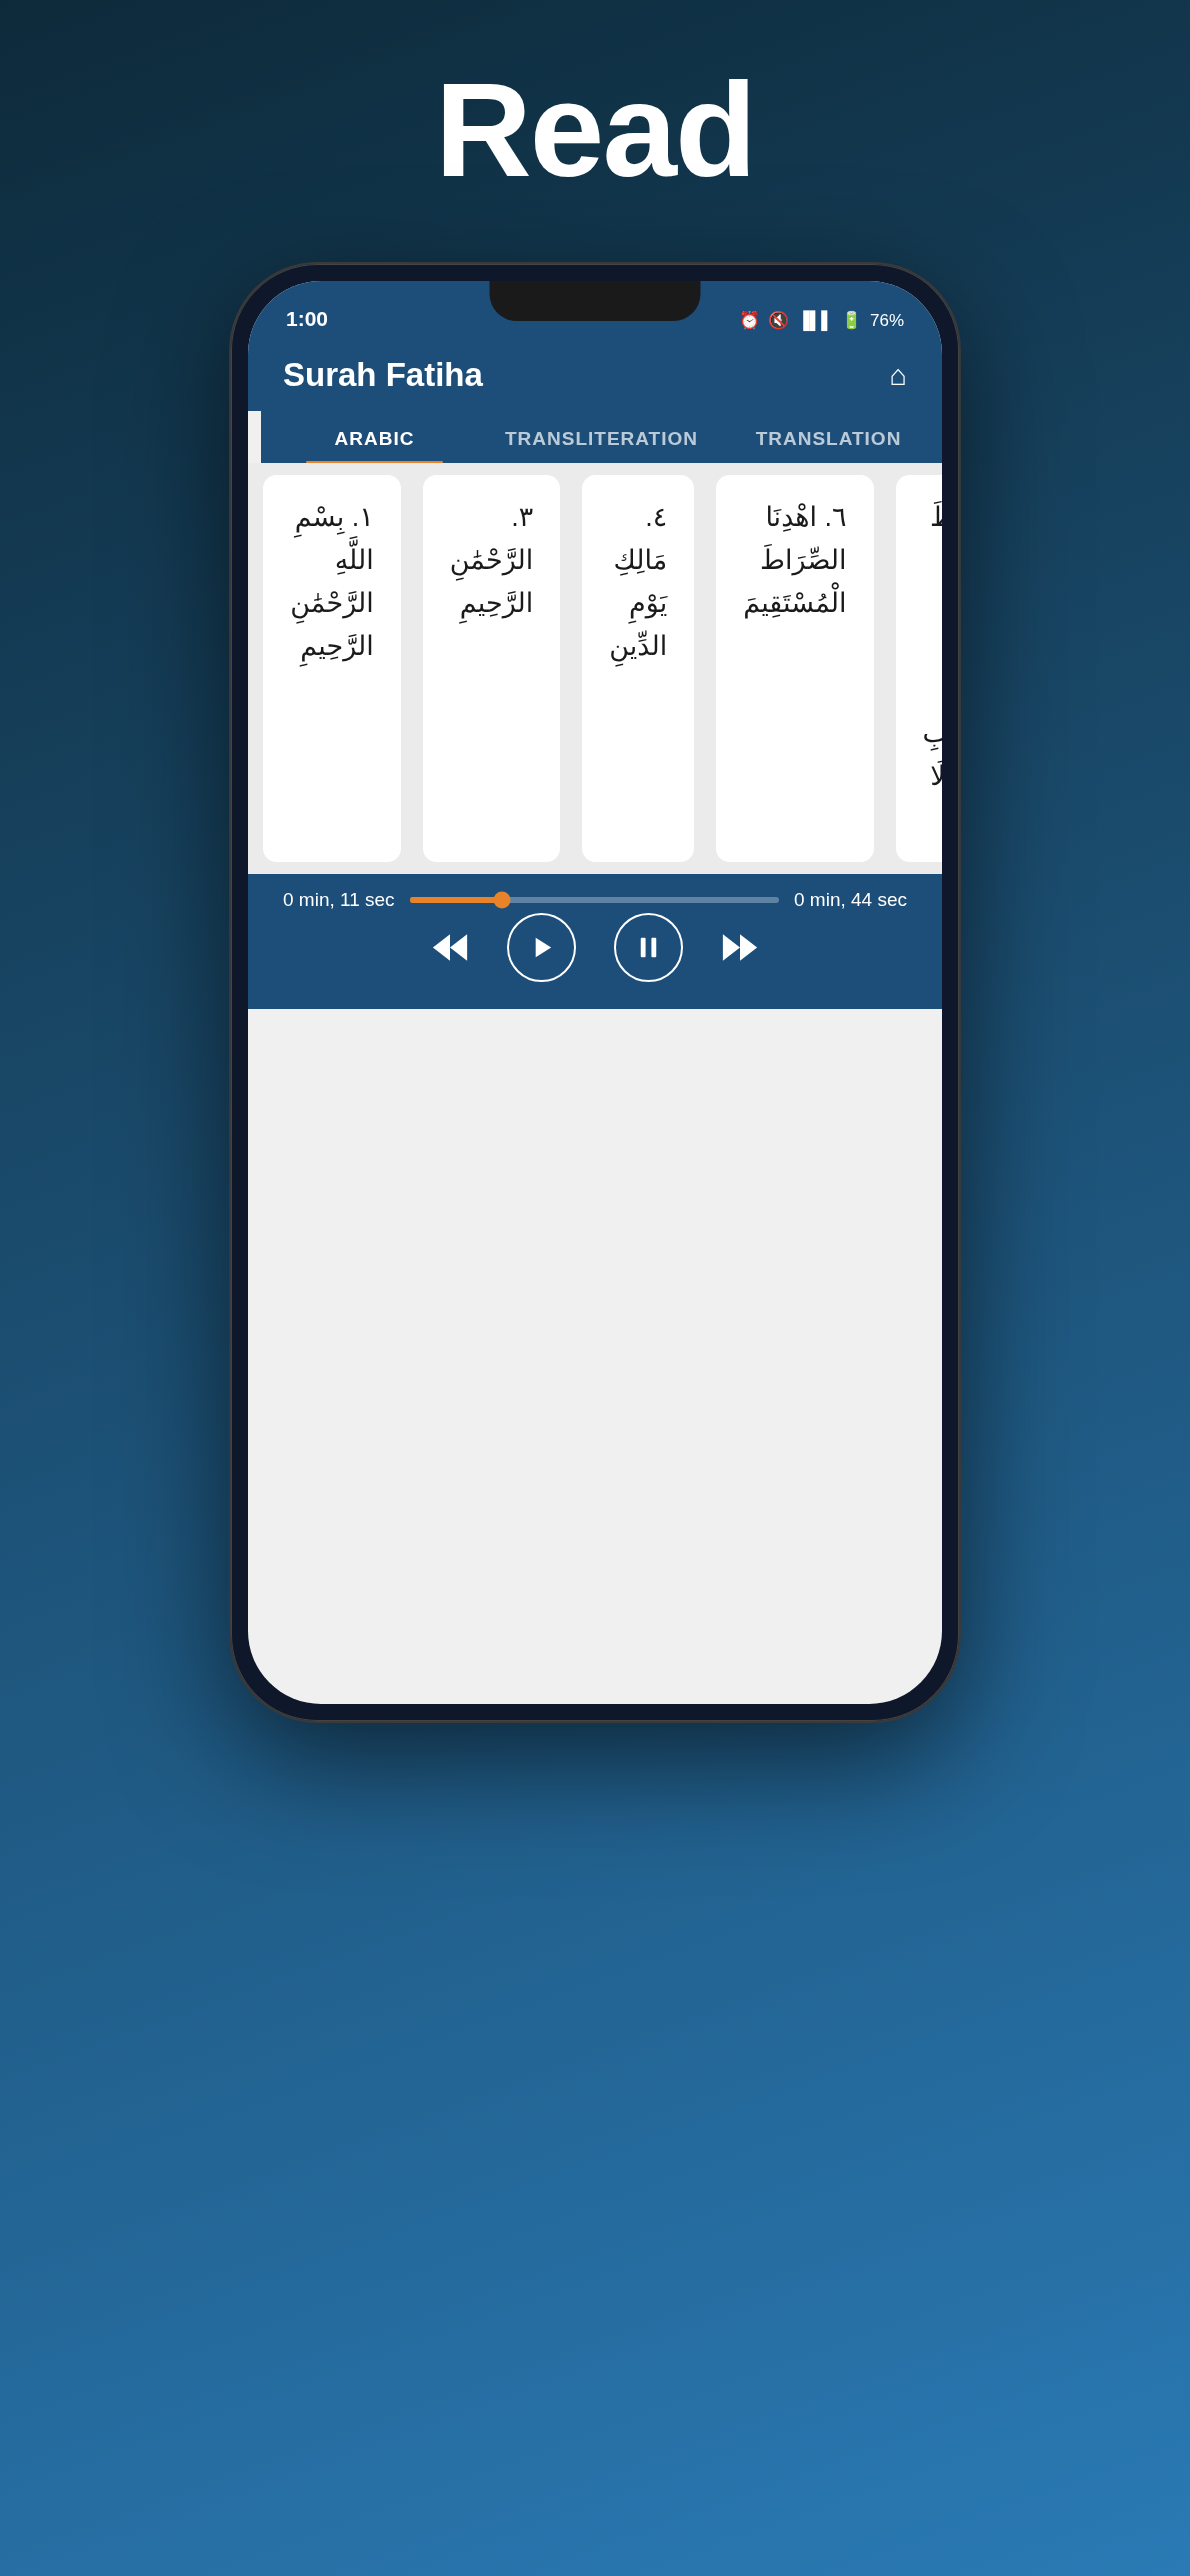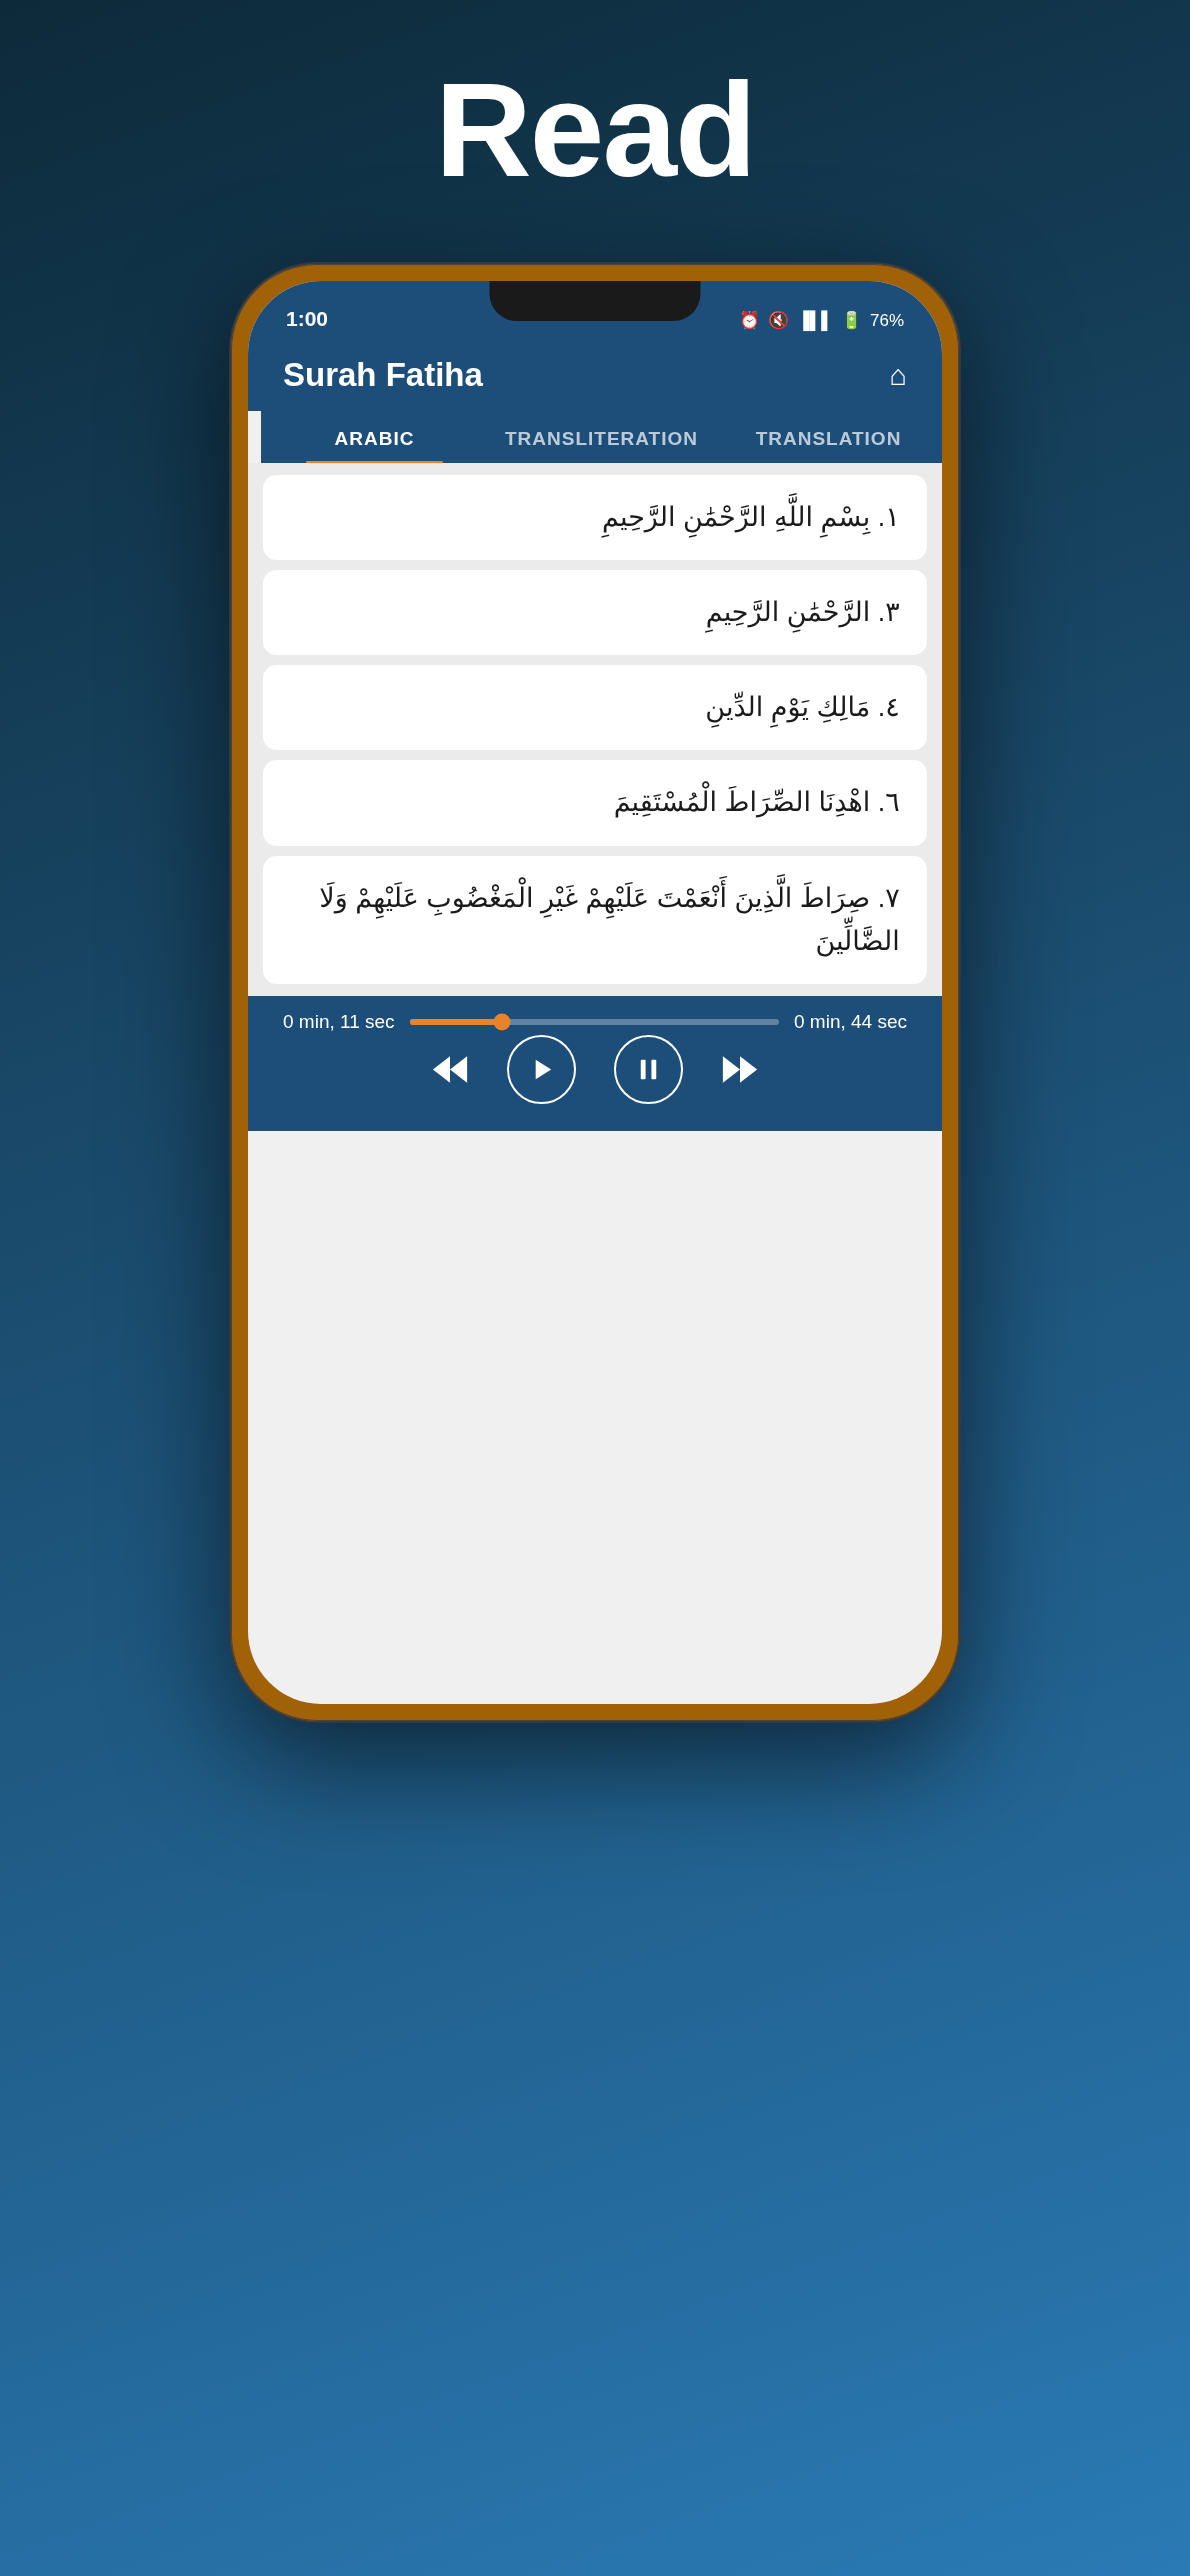--- a/index.html
+++ b/index.html
@@ -21,21 +21,21 @@
       font-weight: 800;
       margin-top: 53px;
       margin-bottom: 58px;
       letter-spacing: -1.9px;
     }
 
     
     .phone-frame {
       width: 728px;
       height: 1457px;
-      background: #a16207;
+      background: #0f172a;
       border-radius: 86px;
       padding: 17px;
       box-shadow:
         0 0 0 1.9px #3a3a3a,
         0 38px 115px rgba(0,0,0,0.6),
         inset 0 0 0 1px #444;
       position: relative;
     }
 
     .phone-inner {
@@ -141,22 +141,22 @@
       border-radius: 1.9px;
     }
 
     
     .content-area {
       background: #ebebeb;
       flex: 1;
       overflow: hidden;
       padding: 11.5px 15.3px;
       display: flex;
-      flex-direction: column;
-      gap: 10px;
+      flex-direction: row;
+      gap: 22px;
     }
 
     
     .verse-card {
       background: #ffffff;
       border-radius: 13.4px;
       padding: 21px 27px;
       text-align: right;
       direction: rtl;
     }

